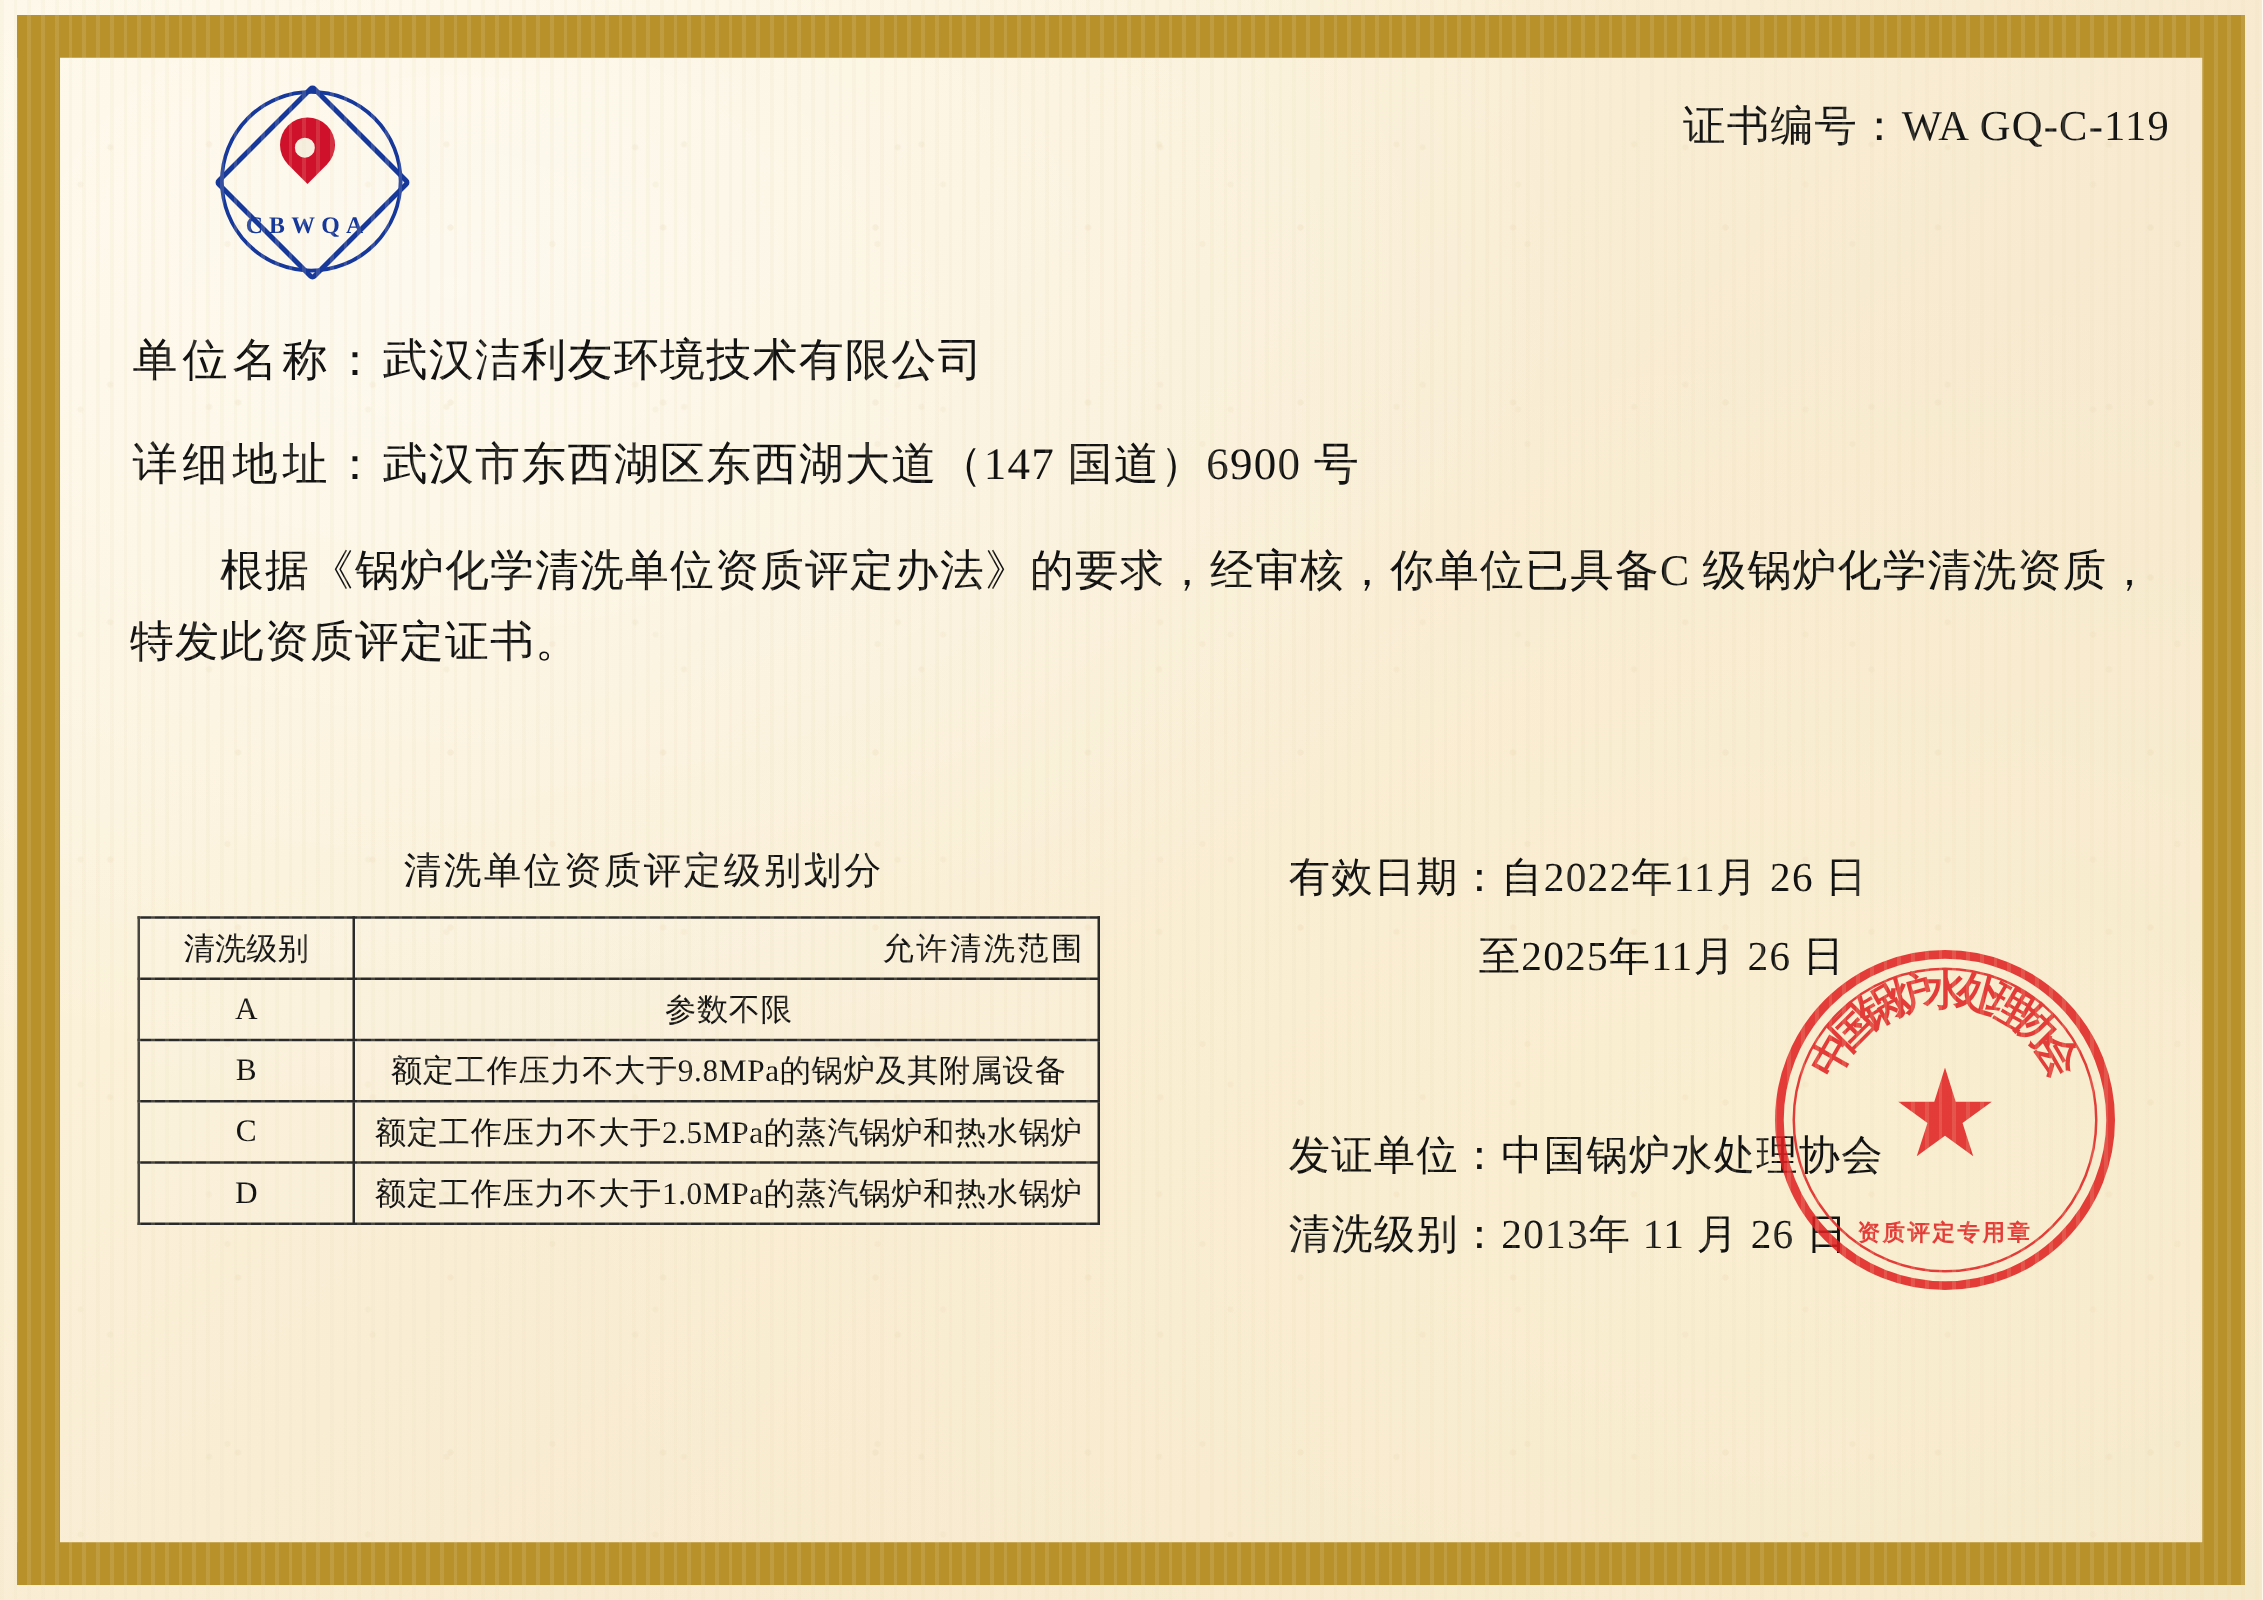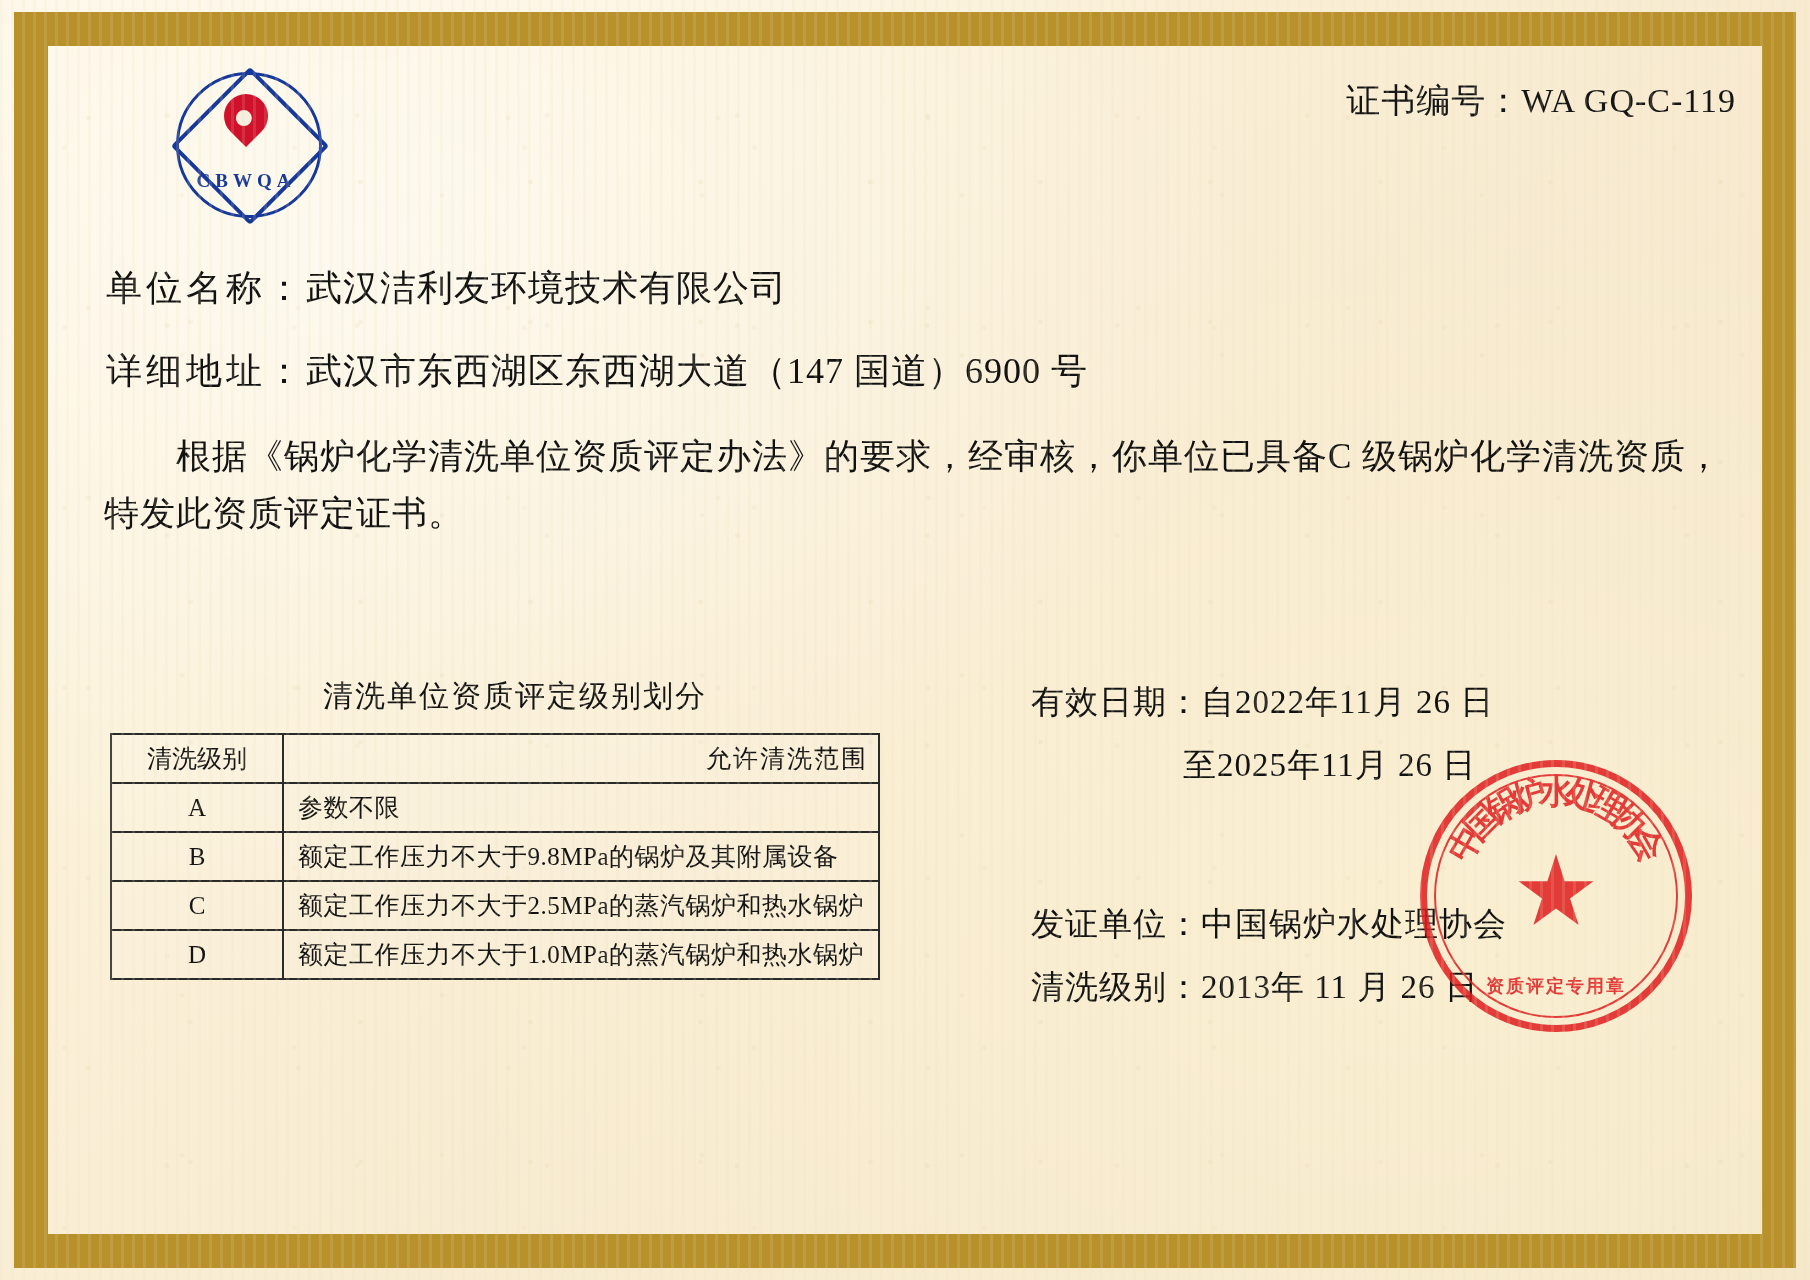--- a/index.html
+++ b/index.html
@@ -286,21 +286,21 @@
   table.grade-table td.col-grade {
     width: 150px;
     text-align: center;
     font-family: "Liberation Serif", serif;
   }
   table.grade-table th.col-scope {
     text-align: right;
     letter-spacing: 2px;
   }
   table.grade-table td.col-scope {
-    text-align: left;
+    text-align: center;
     padding-left: 14px;
     letter-spacing: 0.5px;
   }
 
   .issue-block {
     position: absolute;
     right: 10px;
     top: 4px;
     width: 700px;
     text-align: left;

